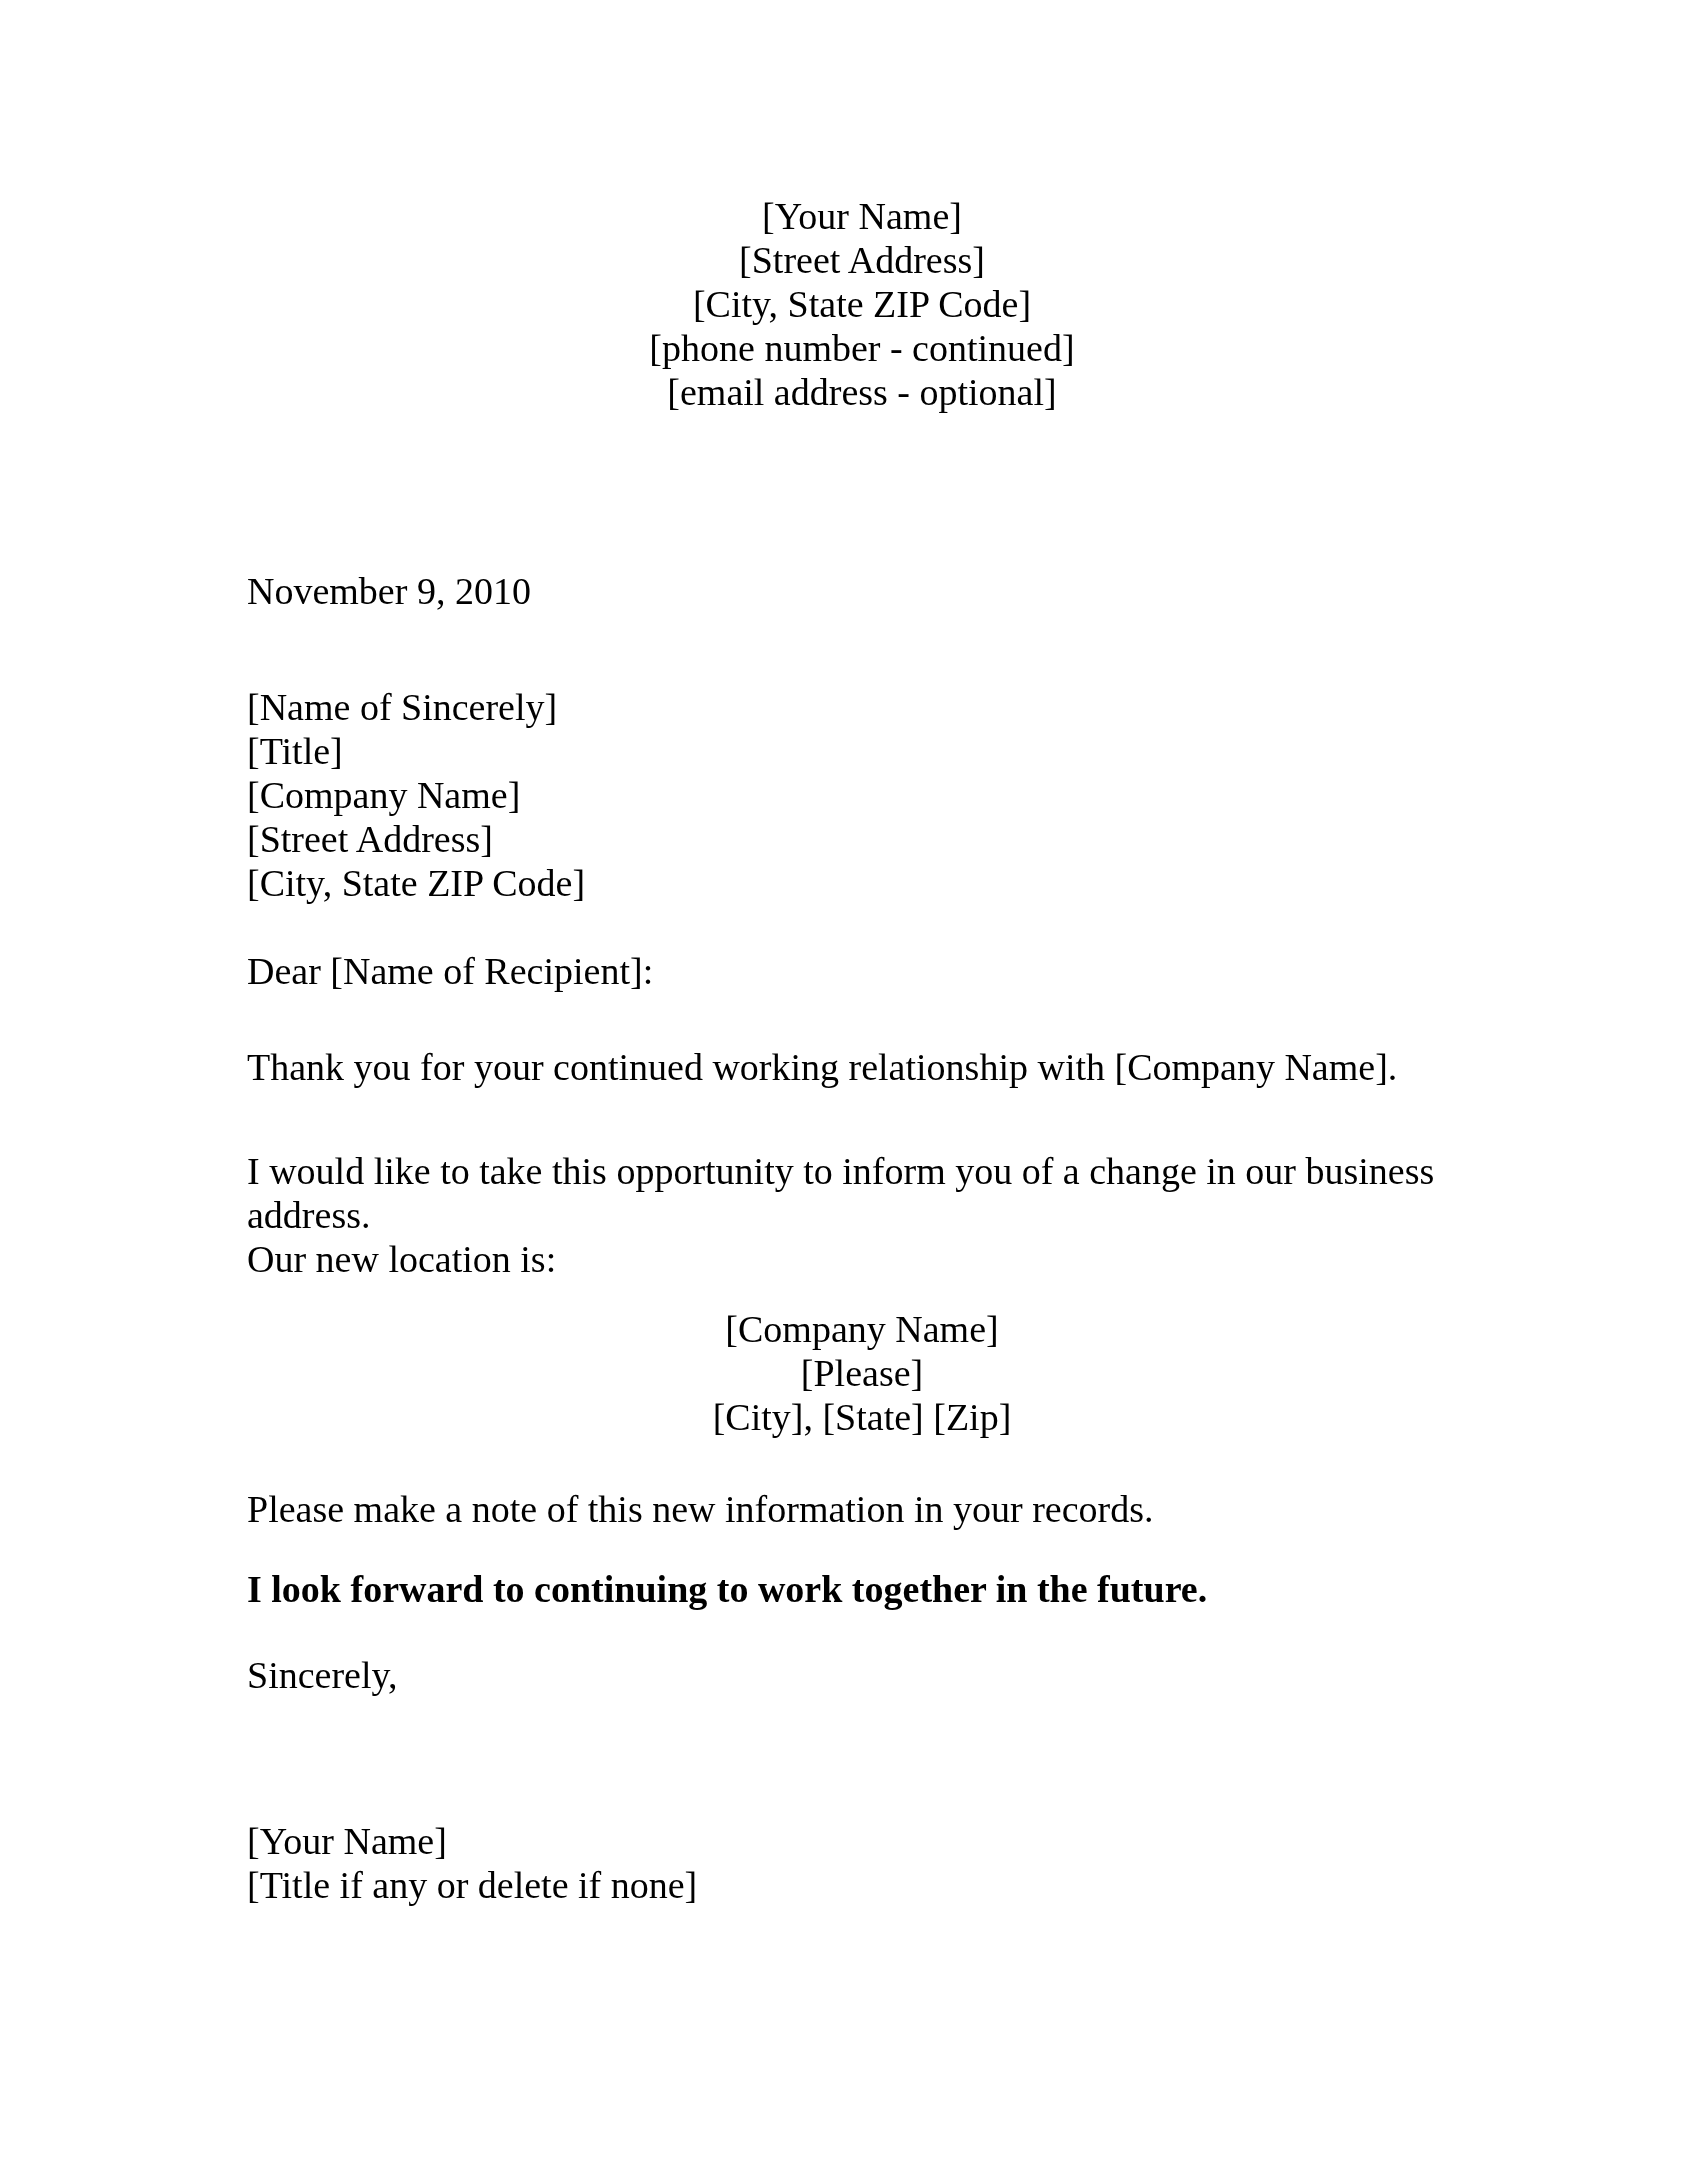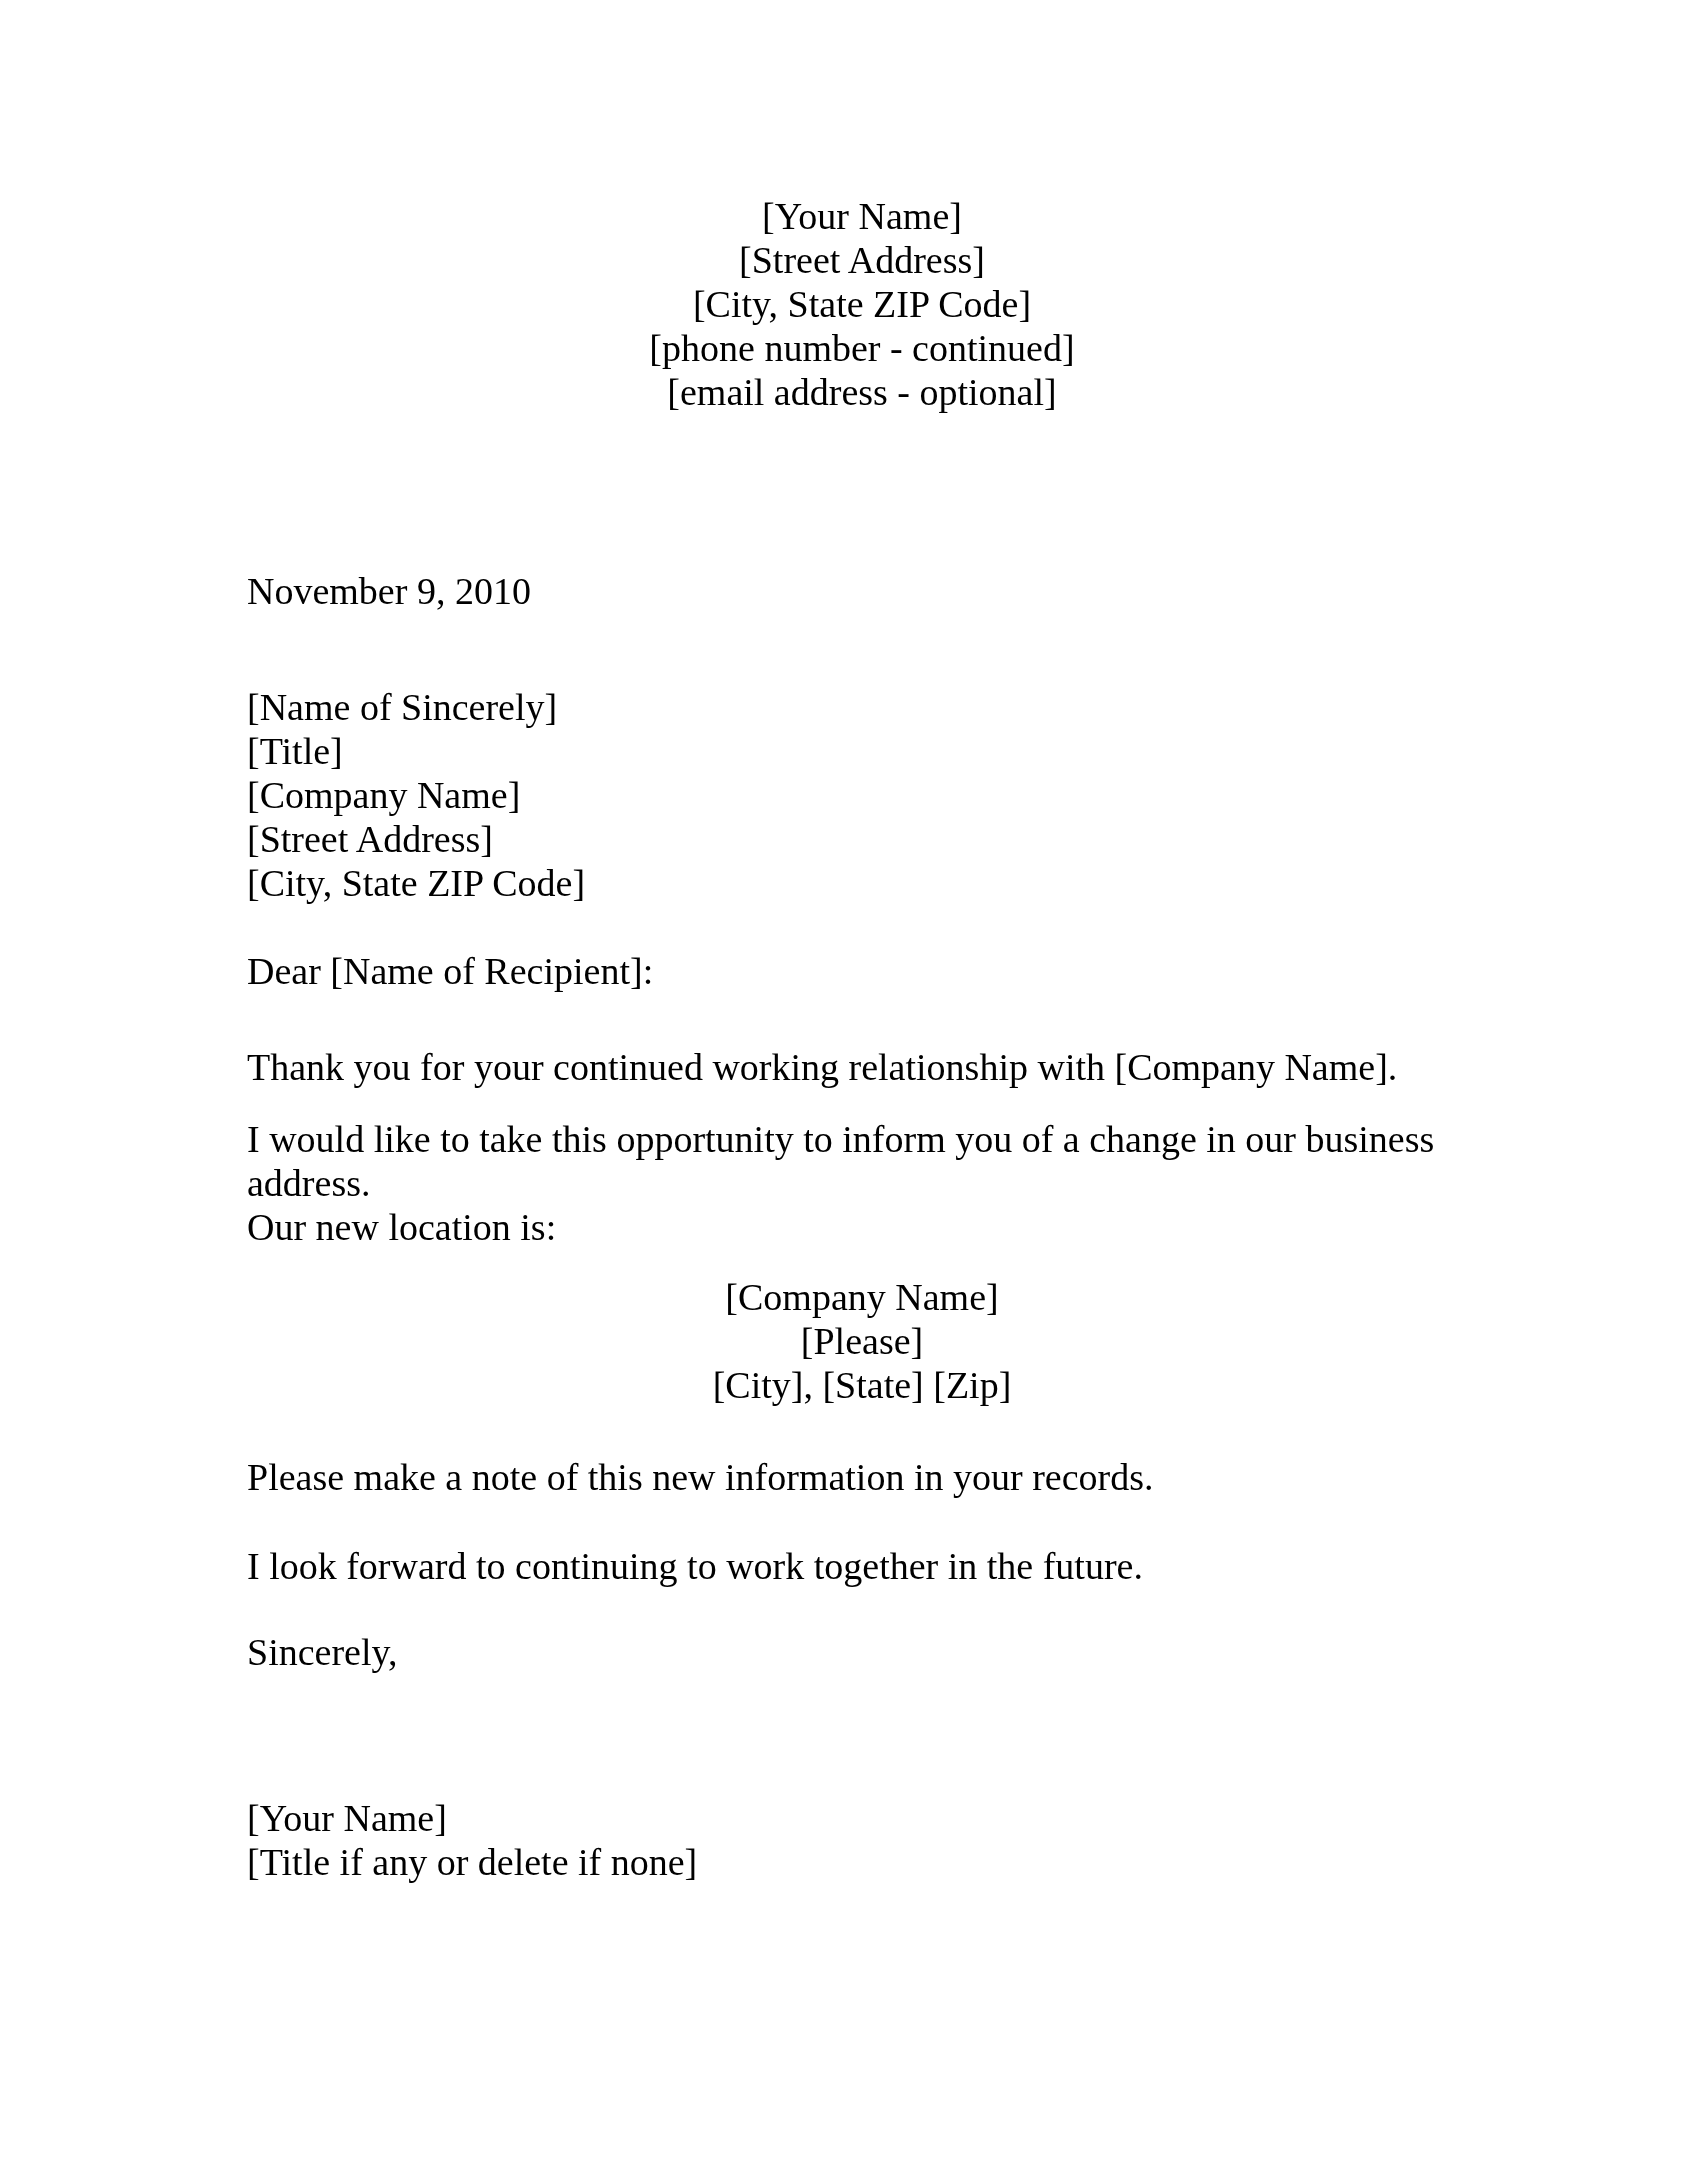--- a/index.html
+++ b/index.html
@@ -24,24 +24,24 @@
     white-space: nowrap;
   }
   .block-center {
     text-align: center;
   }
   .sender-block   { }
   .date-line      { margin-top: 155px; }
   .recipient-block{ margin-top: 72px; }
   .salutation     { margin-top: 44px; }
   .para-thankyou  { margin-top: 52px; }
-  .para-change    { margin-top: 28px; }
+  .para-change    { margin-top: 60px; }
   .new-address    { margin-top: 26px; }
   .para-note      { margin-top: 48px; }
-  .para-future    { margin-top: 45px; }
+  .para-future    { margin-top: 36px; font-weight: bold; }
   .closing        { margin-top: 42px; }
   .signature-block{ margin-top: 122px; }
 </style>
 </head>
 <body>
 
 <div class="page">
 
   <div class="sender-block block-center">
     <div class="line">[Your Name]</div>

